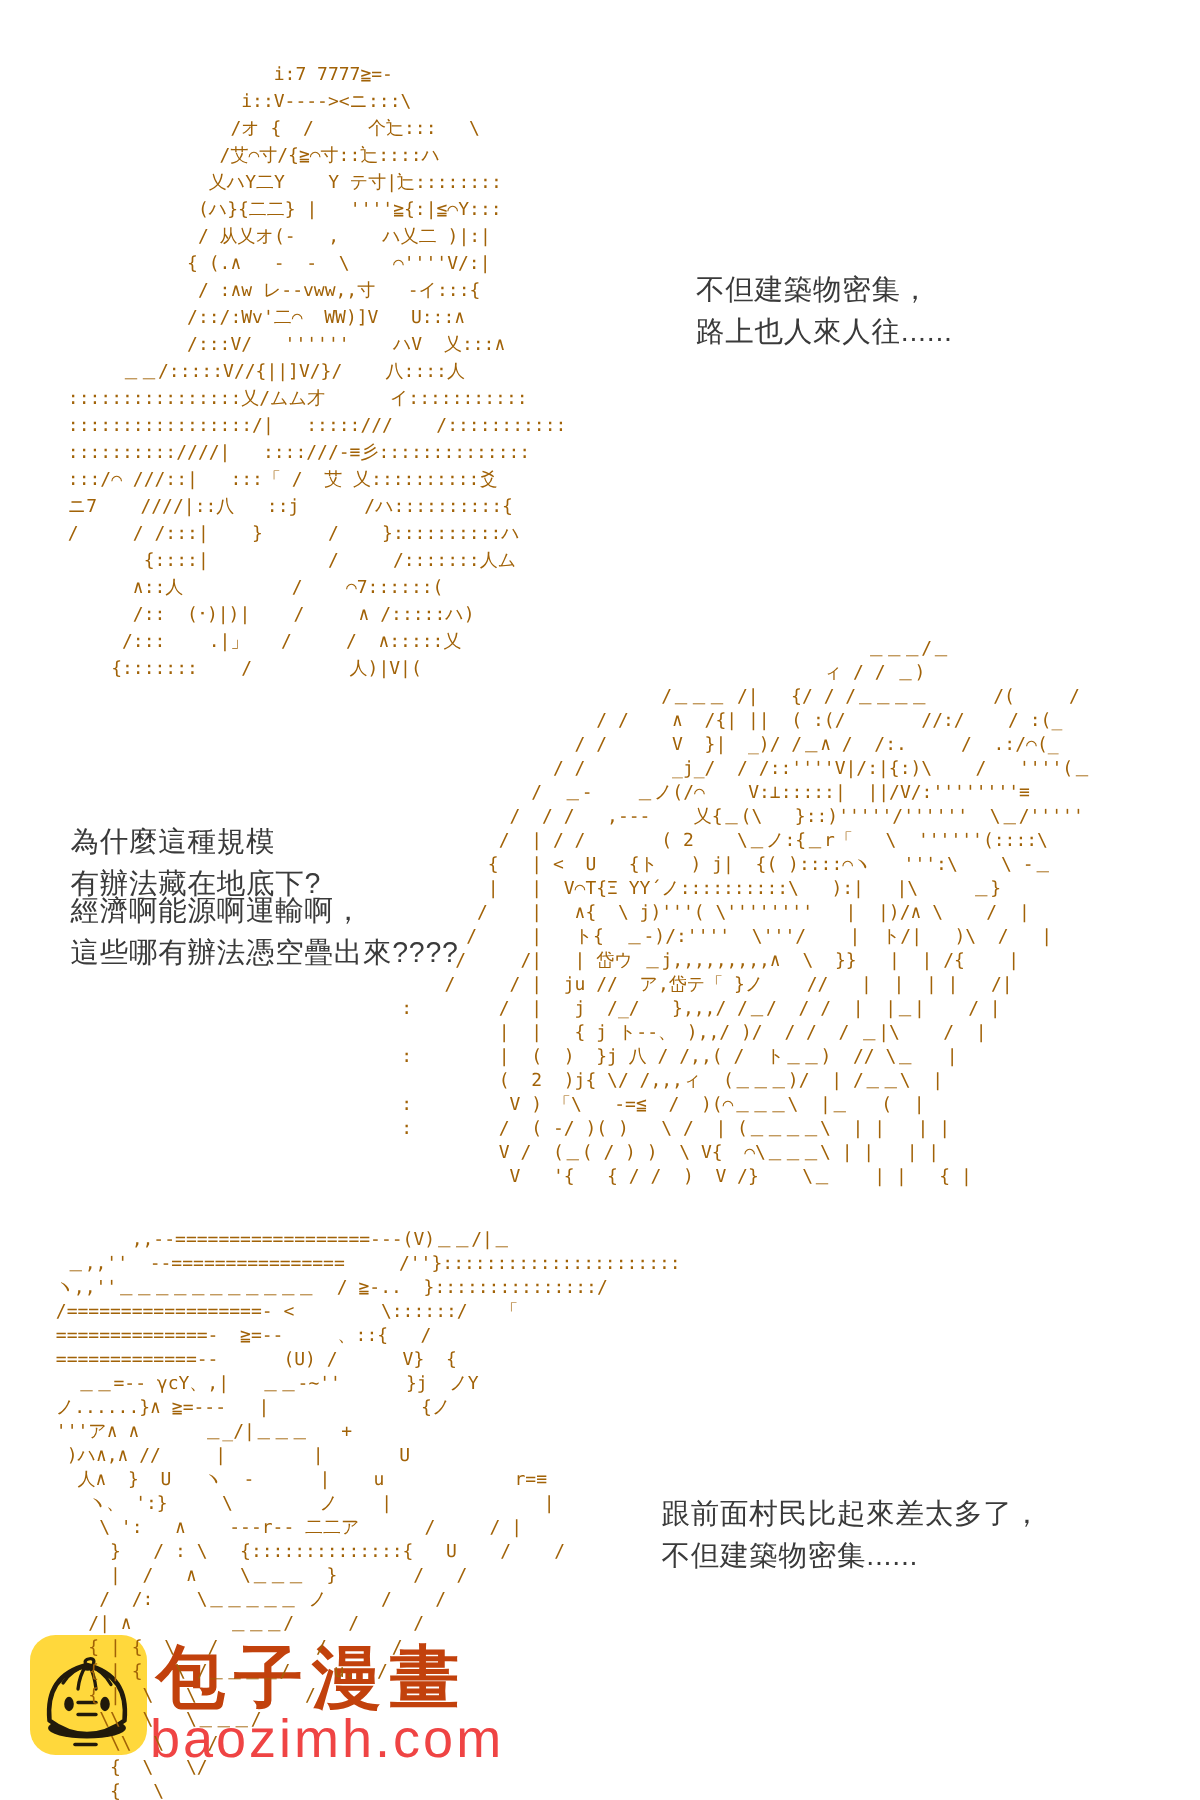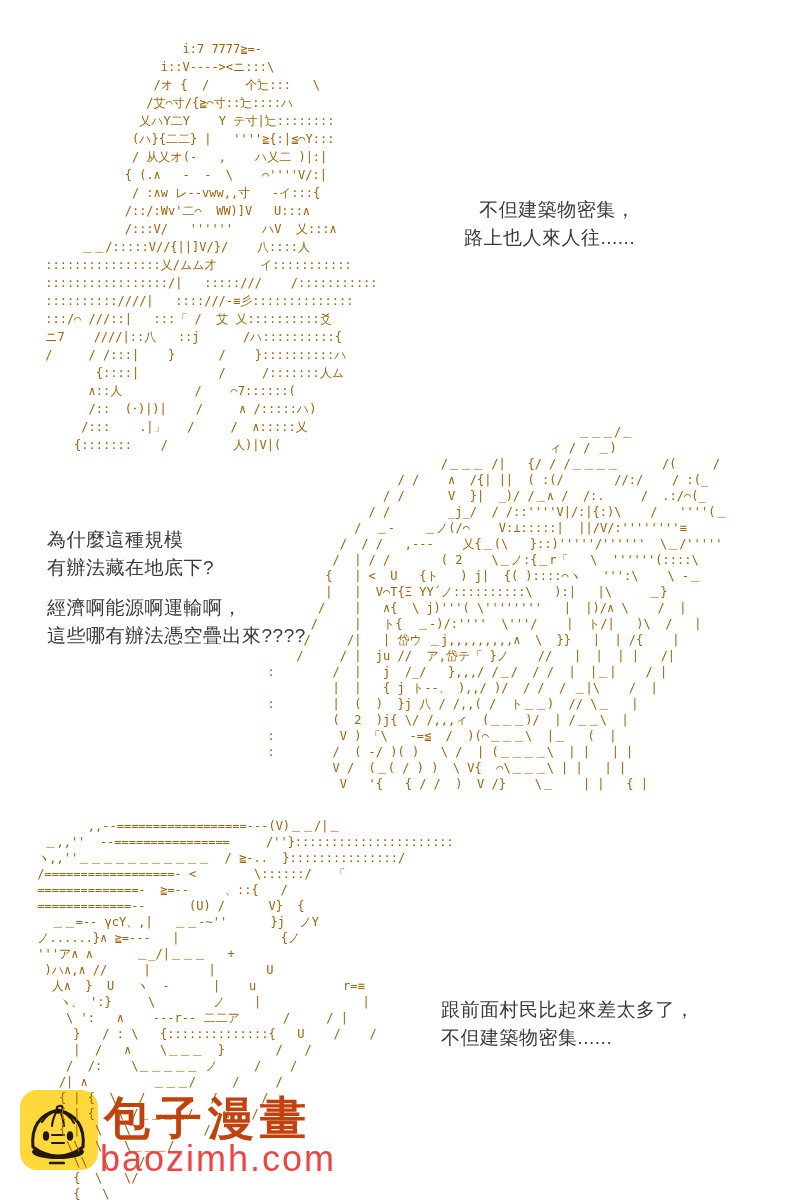--- a/index.html
+++ b/index.html
@@ -14,22 +14,22 @@
     white-space:pre;letter-spacing:0;
   }
   #aa1{left:38px;top:40px;line-height:18px;}
   #aa2{left:253px;top:424px;}
   #aa3{left:30px;top:818px;}
   .dlg{
     position:absolute;z-index:3;margin:0;
     font-size:19px;line-height:28px;color:#3a3a3a;
     white-space:pre-line;letter-spacing:0.5px;
   }
-  #d1{left:464px;top:196px;text-align:right;}
-  #d2a{left:47px;top:526px;}
+  #d1{left:464px;top:180px;}
+  #d2a{left:47px;top:548px;}
   #d2b{left:47px;top:594px;}
   #d3{left:441px;top:996px;}
   .wm{position:absolute;z-index:1;}
   #wm-icon{left:20px;top:1090px;width:78px;height:80px;}
   #wm-icon svg{display:block;width:78px;height:80px;}
   #wm-name{
     left:104px;top:1088px;font-size:46px;font-weight:bold;
     color:#c2410c;letter-spacing:6px;
   }
   #wm-url{left:100px;top:1138px;font-size:36px;color:#ef4444;letter-spacing:2px;}

